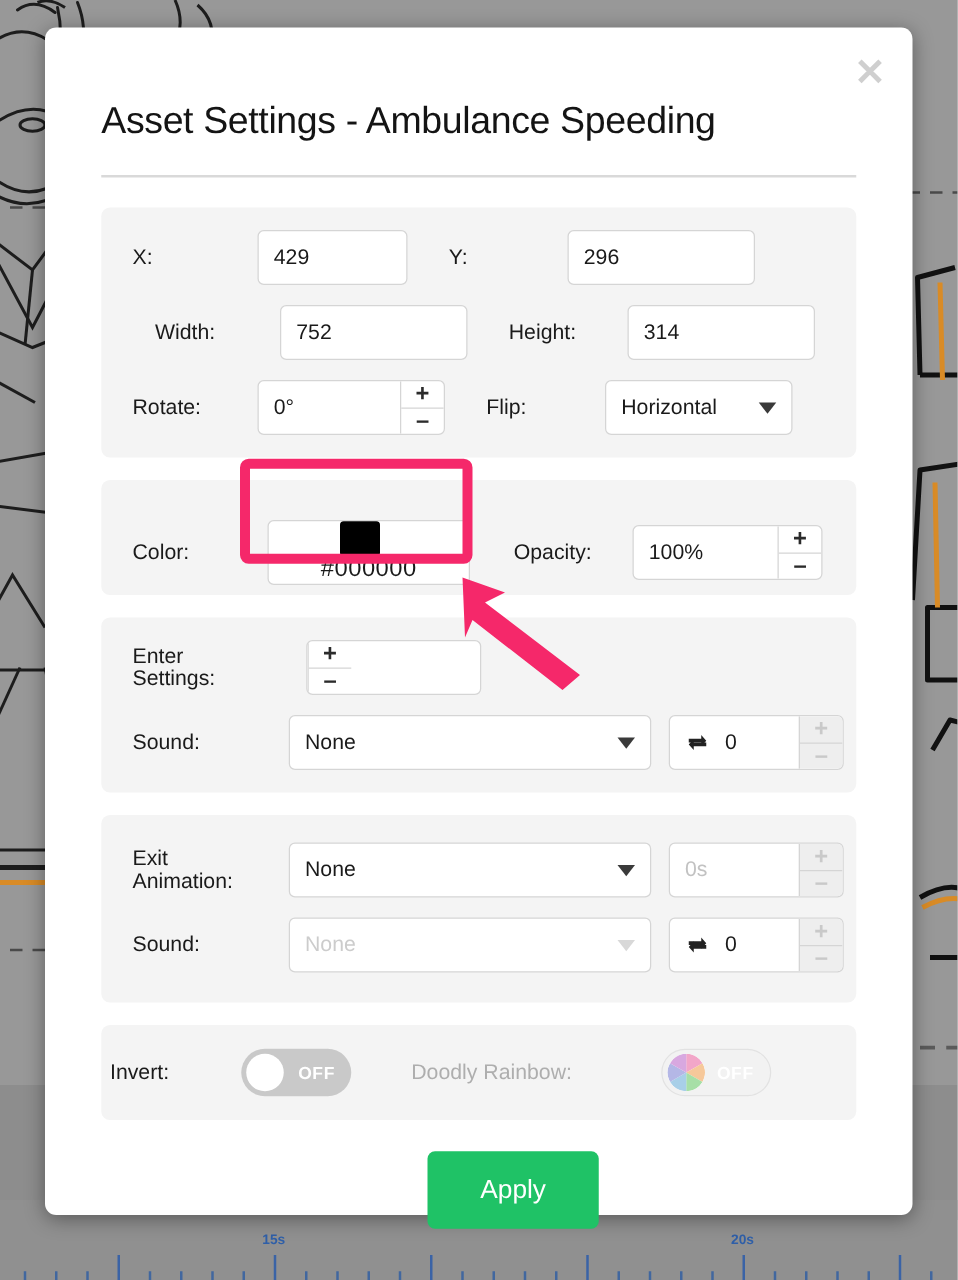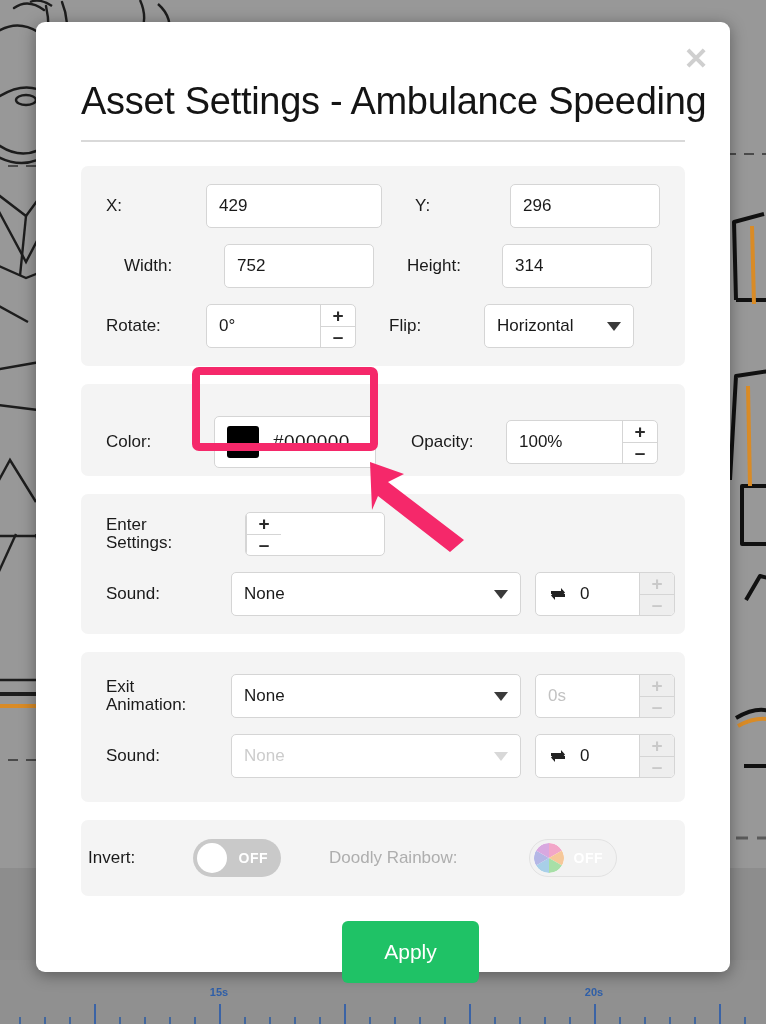--- a/index.html
+++ b/index.html
@@ -36,21 +36,21 @@
     box-sizing: border-box;
   }
   #close-x {
     position: absolute; right: 19px; top: 22px;
     width: 30px; height: 30px; cursor: pointer;
     color: #cfcfcf; font-size: 30px; line-height: 30px; text-align: center;
     font-weight: bold;
   }
   #title {
     position: absolute; left: 45px; top: 58px; width: 604px;
-    font-size: 38px; color: #141414; letter-spacing: -.3px;
+    font-size: 30px; color: #141414; letter-spacing: -.3px;
     white-space: nowrap;
   }
   #title-rule {
     position: absolute; left: 45px; top: 118px; width: 604px; height: 2px;
     background: #d9d9d9;
   }
 
   
   .panel {
     position: absolute; left: 45px; width: 604px;
@@ -270,21 +270,21 @@
 
   <div id="close-x">✕</div>
 
   <div id="title">Asset Settings - Ambulance Speeding</div>
   <div id="title-rule"></div>
 
   <div class="panel" id="panel-geometry">
 
     <div class="row" style="top:18px;">
       <div class="lbl" style="width:100px; margin-left:25px;">X:</div>
-      <div class="field" style="width:176px;">429</div>
+      <div class="field" style="width:120px;">429</div>
       <div class="lbl" style="width:95px; margin-left:33px;">Y:</div>
       <div class="field" style="width:150px;">296</div>
     </div>
 
     <div class="row" style="top:78px;">
       <div class="lbl" style="width:100px; margin-left:43px;">Width:</div>
       <div class="field" style="width:150px;">752</div>
       <div class="lbl" style="width:95px; margin-left:33px;">Height:</div>
       <div class="field" style="width:150px;">314</div>
     </div>
@@ -302,21 +302,21 @@
       <div class="select" style="width:150px;">
         <span>Horizontal</span>
         <span class="caret"></span>
       </div>
     </div>
   </div>
 
   <div class="panel" id="panel-color">
     <div class="row" style="top:32px;">
       <div class="lbl" style="width:100px; margin-left:25px;">Color:</div>
-      <div class="colorfield" style="width:162px; margin-left:8px;">
+      <div class="colorfield" style="width:162px; margin-left:8px;flex-direction:column;">
         <div class="sw" style="background: rgb(0, 0, 0);"></div>
         <div class="hex">#000000</div>
       </div>
       <div class="lbl" style="width:95px; margin-left:35px;">Opacity:</div>
       <div class="spin" style="width:152px;">
         <div class="val">100%</div>
         <div class="btns">
           <span>+</span>
           <span>–</span>
         </div>

